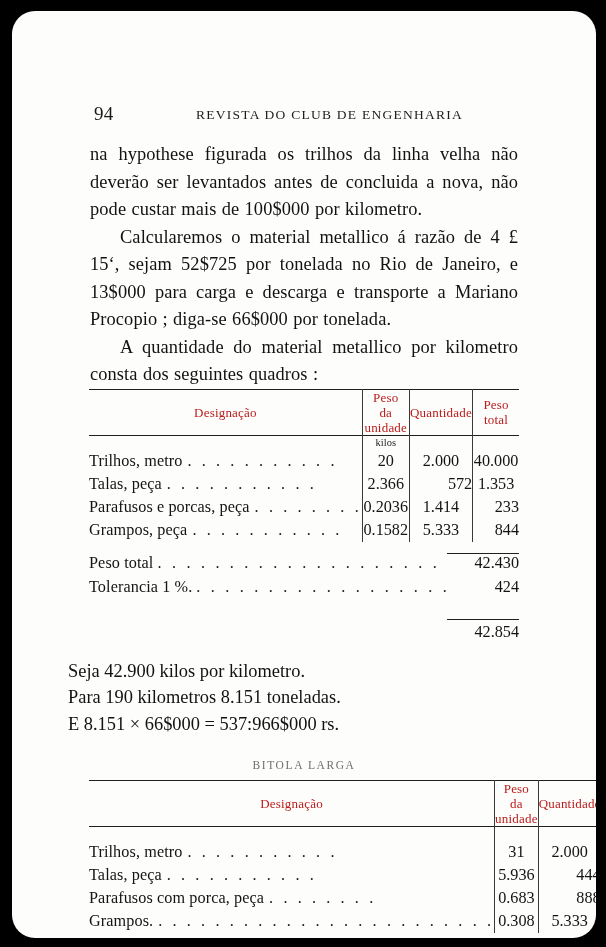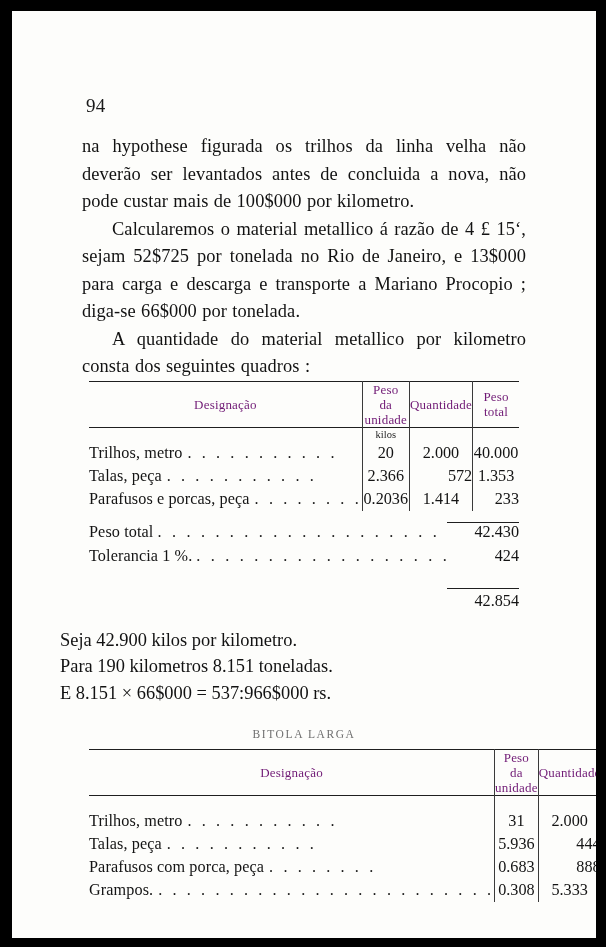--- a/index.html
+++ b/index.html
@@ -23,22 +23,23 @@
     background: #000000;
     box-sizing: border-box;
     padding: 11px 10px 9px 12px;
   }
   .page {
     position: relative;
     width: 100%;
     height: 100%;
     background: #fdfdfb;
     box-sizing: border-box;
-    padding: 8px;
+    padding: 16px;
     overflow: hidden;
+    border-radius: 23px;
   }
 
   
   .runhead {
     position: relative;
     margin: 76px 0 0 0;
     height: 22px;
   }
   .folio {
     position: absolute;
@@ -115,21 +116,21 @@
   .rule-top    { border-top: 1.6px solid #1f1f1f; }
   .rule-mid    { border-bottom: 1.6px solid #1f1f1f; }
 
   
   tr.head th {
     height: 44px;
     text-align: center;
     font-size: 13px;
     line-height: 15px;
     letter-spacing: .2px;
-    color: #701a75;
+    color: #b91c1c;
   }
   tr.head th.c-desig { width: 210px; }
   tr.head th.c-peso  { width: 74px;  border-left: 1.1px solid #3a3a3a; }
   tr.head th.c-qtd   { width: 74px;  border-left: 1.1px solid #3a3a3a; }
   tr.head th.c-total { width: 72px;  border-left: 1.1px solid #3a3a3a; }
 
   
   tr.kilos td { height: 14px; }
   tr.kilos td.k-lbl {
     text-align: center;
@@ -203,20 +204,21 @@
   }
 </style>
 </head>
 <body>
 
 <div class="scan">
   <div class="page">
 
     <div class="runhead">
       <span class="folio">94</span>
+      <span class="runtitle">REVISTA DO CLUB DE ENGENHARIA</span>
     </div>
 
     <div class="body">
       <p class="para">na hypothese figurada os trilhos da linha velha não deverão ser levantados antes de concluida a nova, não pode custar mais de 100$000 por kilometro.</p>
       <p class="para indent">Calcularemos o material metallico á razão de 4 £ 15ʻ, sejam 52$725 por tonelada no Rio de Janeiro, e 13$000 para carga e descarga e transporte a Mariano Procopio ; diga-se 66$000 por tonelada.</p>
       <p class="para indent">A quantidade do material metallico por kilometro consta dos seguintes quadros :</p>
     </div>
 
 
     <div class="tbl-wrap">
@@ -250,20 +252,26 @@
             <td class="desig"><span>Talas, peça</span><span class="leaders">. . . . . . . . . . .</span></td>
             <td class="num">2.366</td>
             <td class="num right">572</td>
             <td class="num">1.353</td>
           </tr>
           <tr class="row">
             <td class="desig"><span>Parafusos e porcas, peça</span><span class="leaders">. . . . . . . .</span></td>
             <td class="num">0.2036</td>
             <td class="num">1.414</td>
             <td class="num right">233</td>
+          </tr>
+          <tr class="row">
+            <td class="desig"><span>Grampos, peça</span><span class="leaders">. . . . . . . . . . .</span></td>
+            <td class="num">0.1582</td>
+            <td class="num">5.333</td>
+            <td class="num right">844</td>
           </tr>
         </tbody>
       </table>
 
       <div class="summary">
         <div class="sum-row">
           <span class="lbl">Peso total</span>
           <span class="dots">. . . . . . . . . . . . . . . . . . . . . . . .</span>
           <span class="val ruled-top">42.430</span>
         </div>

